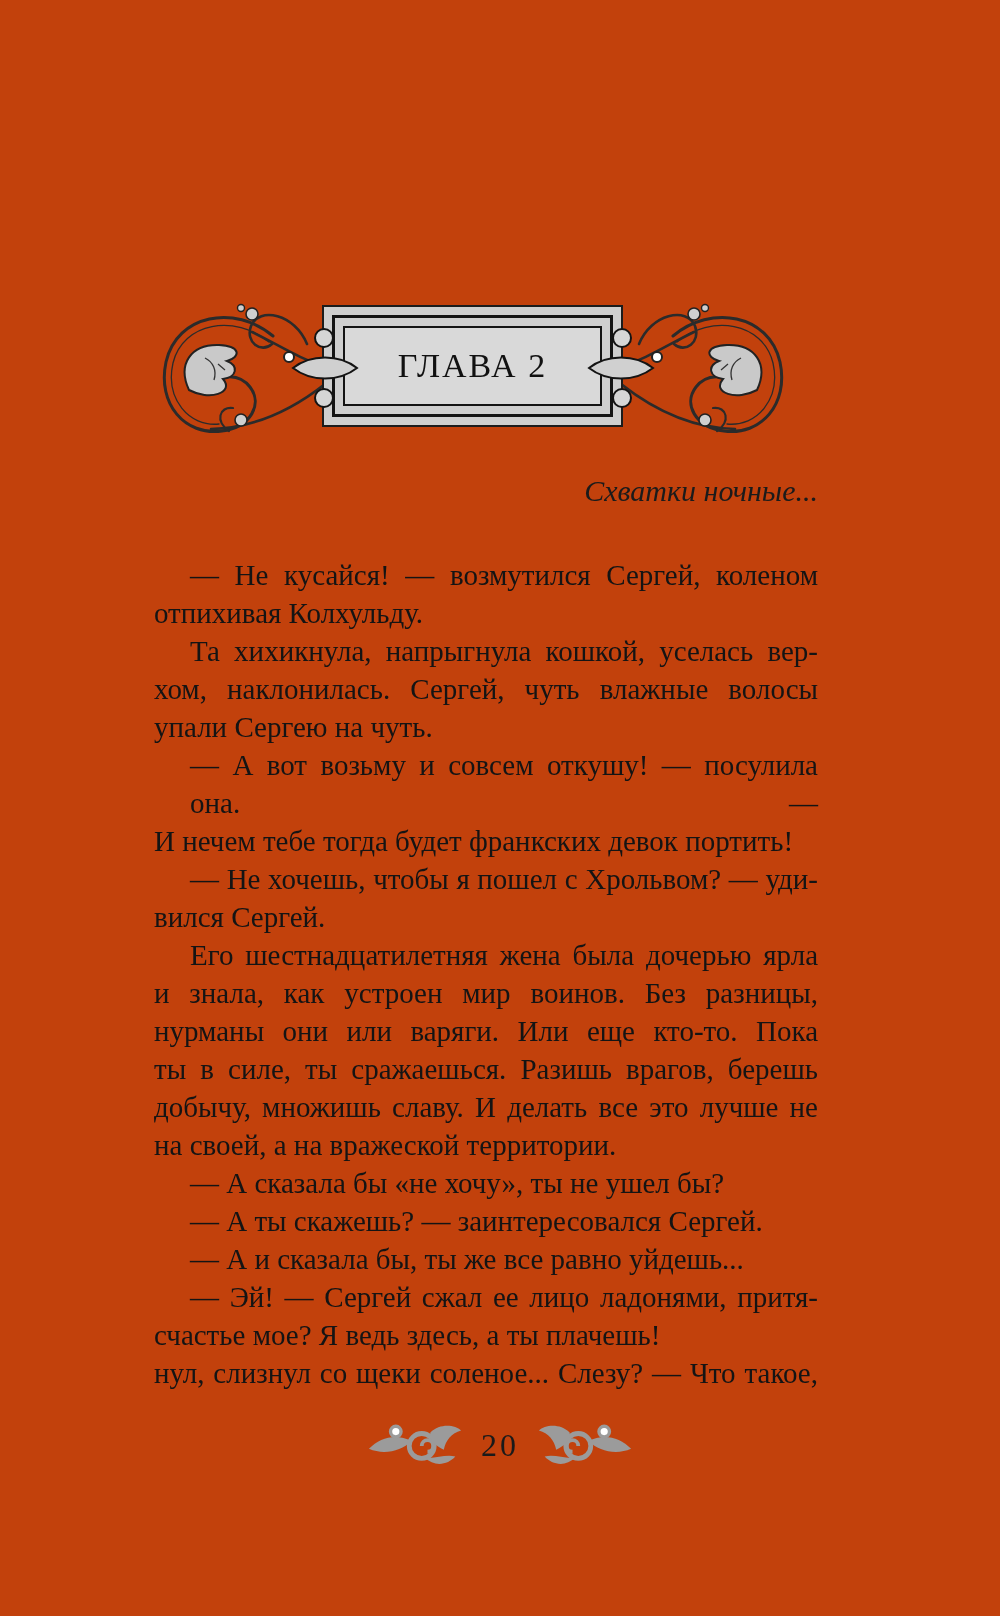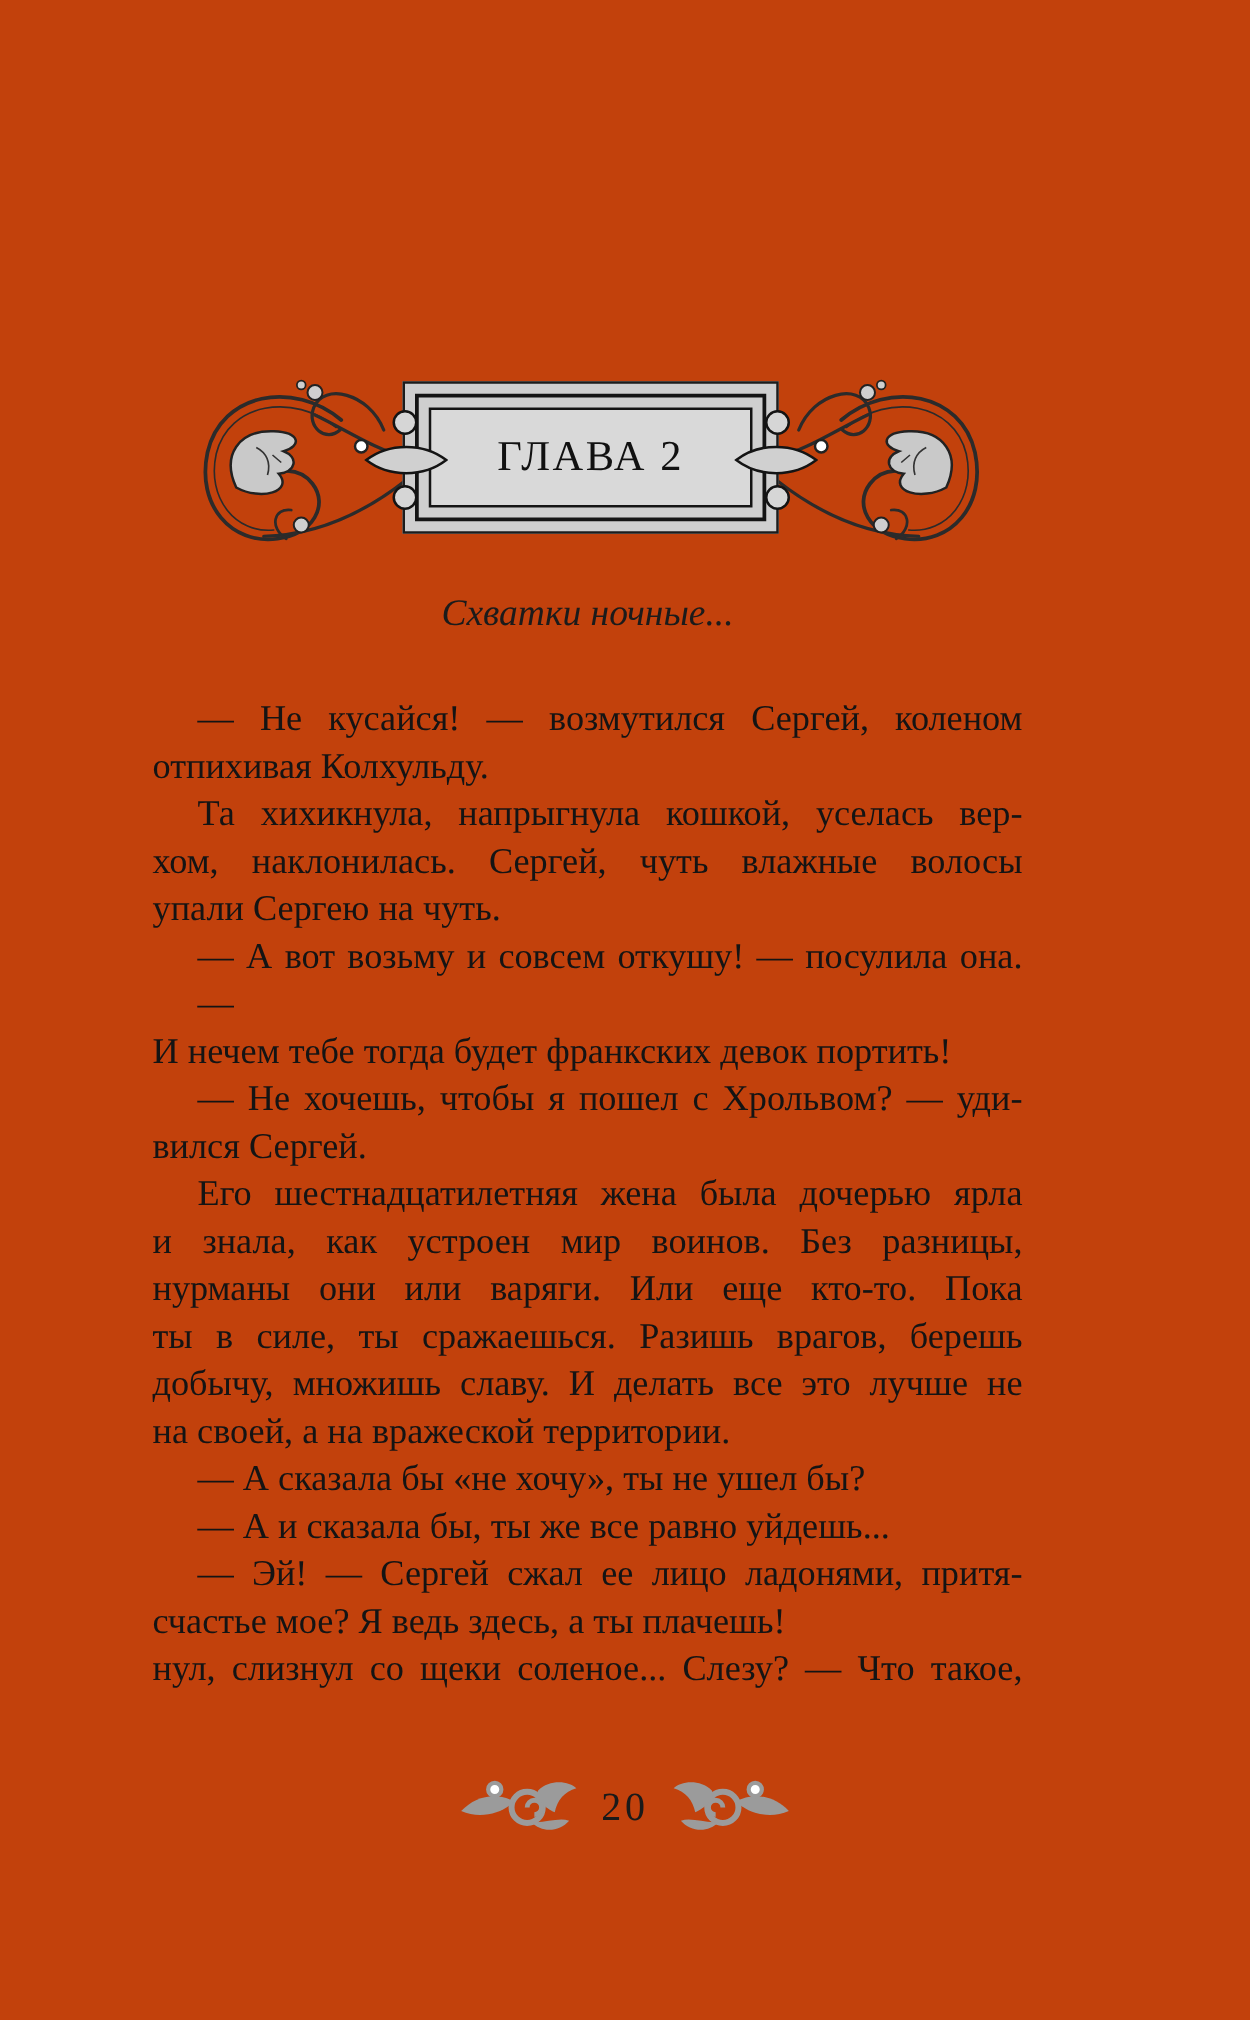--- a/index.html
+++ b/index.html
@@ -21,29 +21,29 @@
              box-sizing:border-box; display:flex; align-items:center; justify-content:center; }
   .chapter-title { font-size:34px; letter-spacing:2px; color:#111; white-space:nowrap; }
 
   .bracket { position:absolute; top:13px; width:74px; height:110px; }
   .bracket-left  { left:132px; }
   .bracket-right { left:430px; transform:scaleX(-1); }
 
   
   .subtitle {
     position:absolute; left:122px; top:473px; width:696px;
-    text-align:center; font-style:italic; font-size:30px; line-height:36px; color:#1b1b1b;
+    text-align:right; font-style:italic; font-size:30px; line-height:36px; color:#1b1b1b;
   }
 
   
   .body-text {
     position:absolute; left:122px; top:556px; width:696px;
     font-size:29px; line-height:38px; color:#141414;
   }
-  .line { text-align:justify; text-align-last:justify; white-space:normal; }
+  .line { text-align:justify; text-align-last:justify; white-space:normal;margin-left:32px; }
   .line.last { text-align-last:left; }
   .line.first { padding-left:36px; }
 
   
   .page-footer {
     position:absolute; left:0; top:1419px; width:1000px; height:52px;
     display:flex; align-items:center; justify-content:center; gap:14px;
   }
   .page-number { font-size:32px; letter-spacing:3px; color:#1a1a1a; padding:0 4px; }
   .footer-flourish { width:96px; height:48px; }
@@ -135,20 +135,23 @@
         <div class="line">и знала, как устроен мир воинов. Без разницы,</div>
         <div class="line">нурманы они или варяги. Или еще кто-то. Пока</div>
         <div class="line">ты в силе, ты сражаешься. Разишь врагов, берешь</div>
         <div class="line">добычу, множишь славу. И делать все это лучше не</div>
         <div class="line last">на своей, а на вражеской территории.</div>
       </div>
       <div class="para">
         <div class="line first last">— А сказала бы «не хочу», ты не ушел бы?</div>
       </div>
       <div class="para">
+        <div class="line first last">— А ты скажешь? — заинтересовался Сергей.</div>
+      </div>
+      <div class="para">
         <div class="line first last">— А и сказала бы, ты же все равно уйдешь...</div>
       </div>
       <div class="para">
         <div class="line first">— Эй! — Сергей сжал ее лицо ладонями, притя-</div>
         <div class="line last">счастье мое? Я ведь здесь, а ты плачешь!</div>
         <div class="line">нул, слизнул со щеки соленое... Слезу? — Что такое,</div>
       </div>
     </div>
 
   <div class="page-footer">

